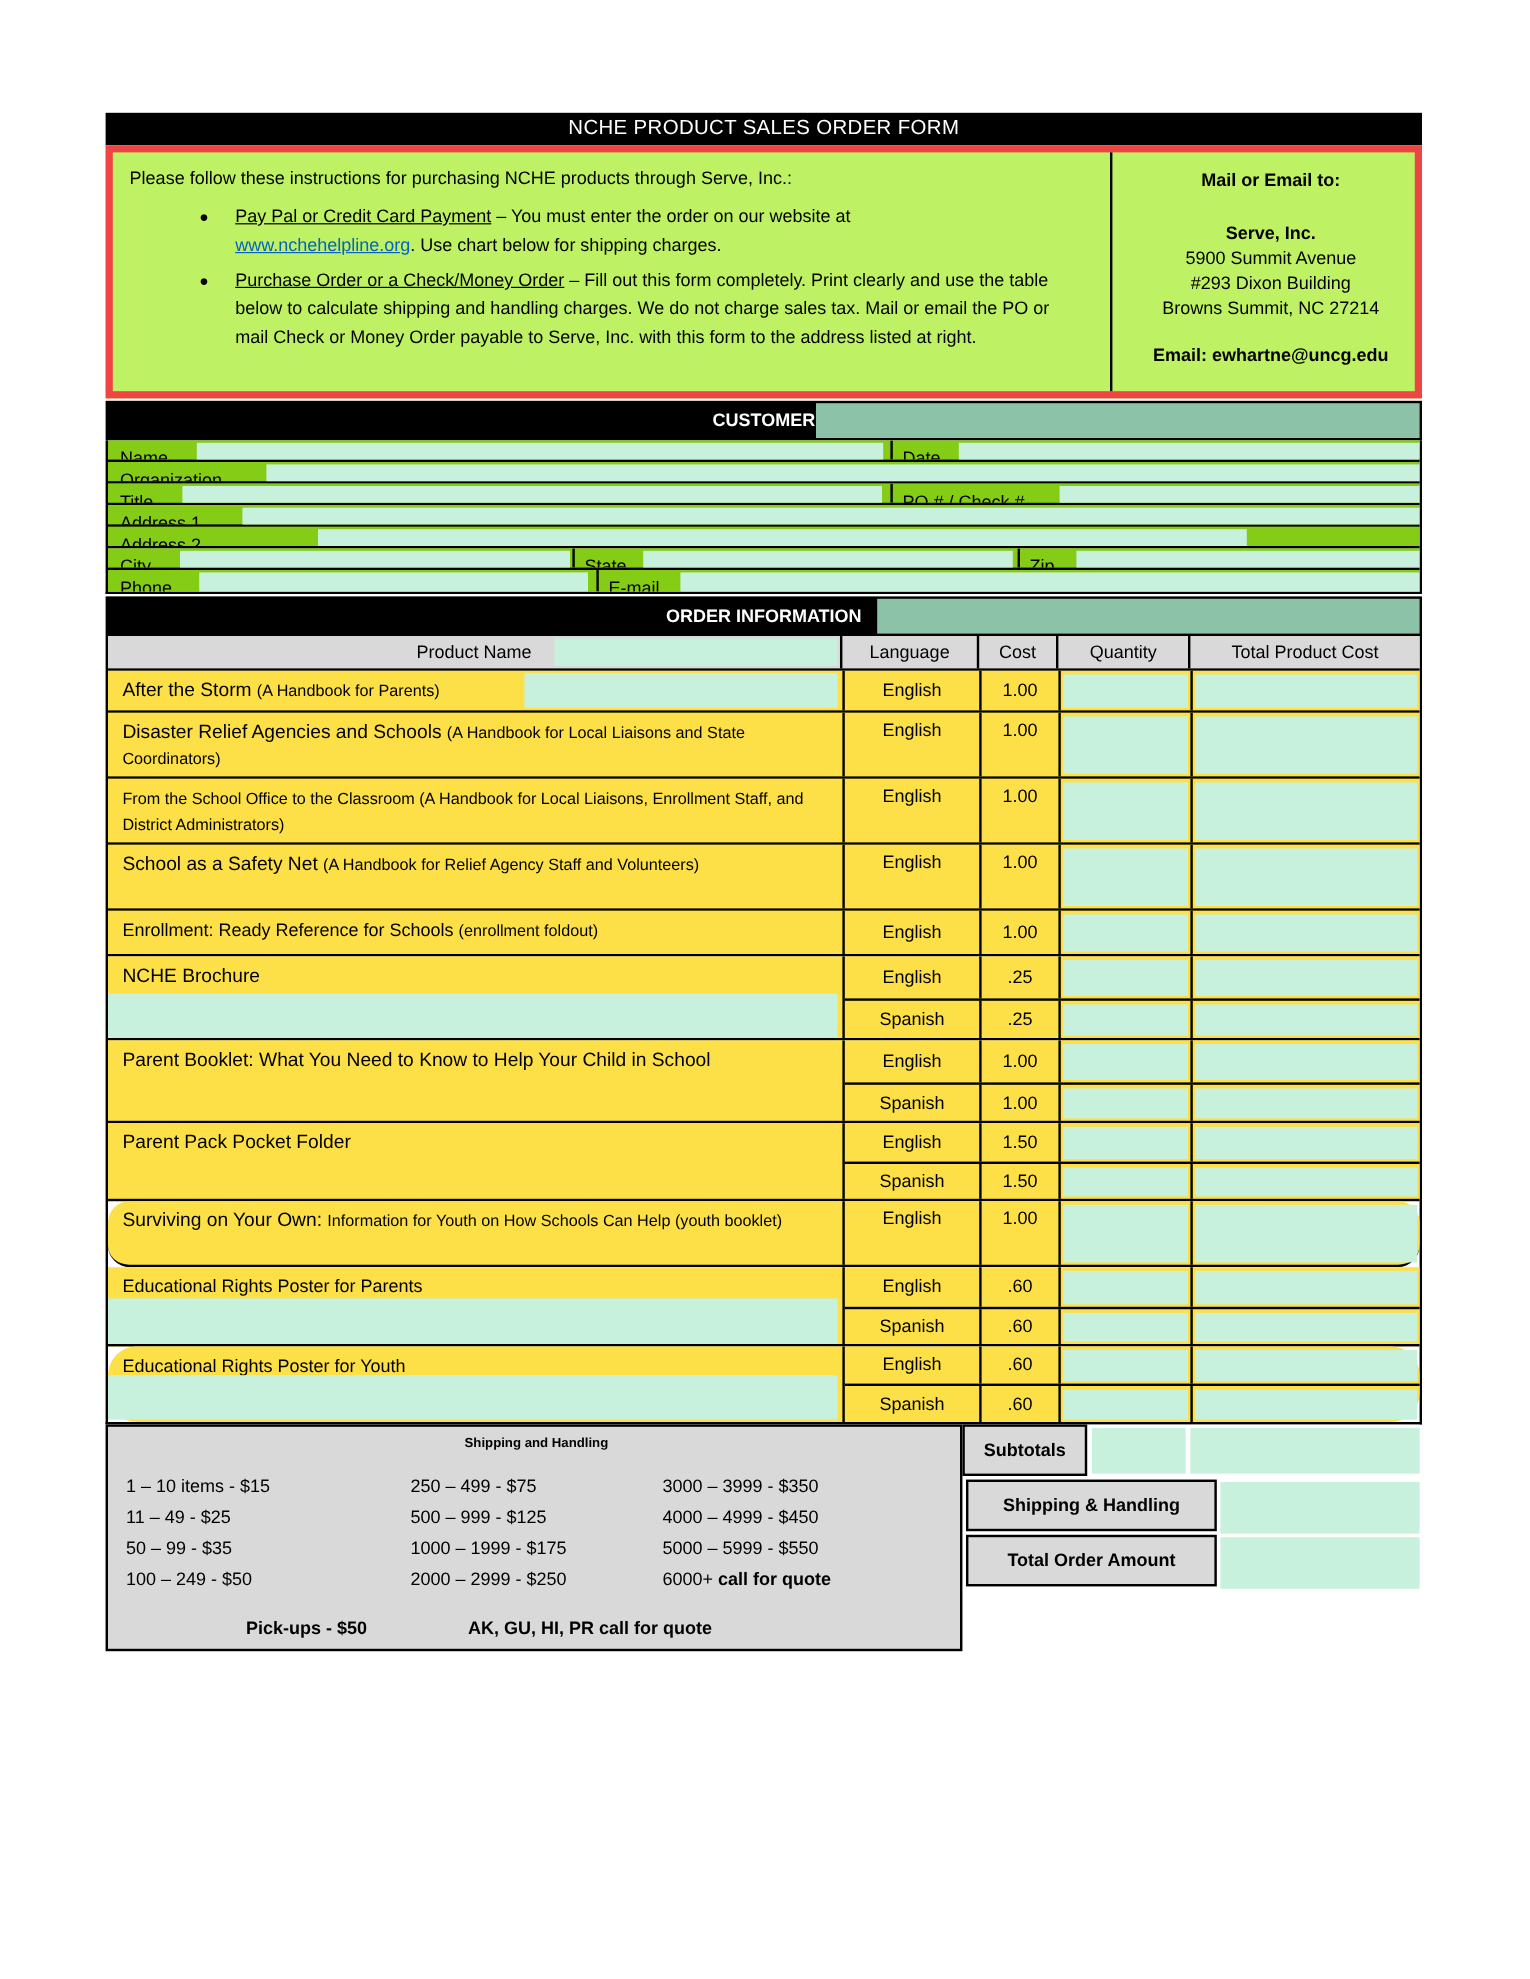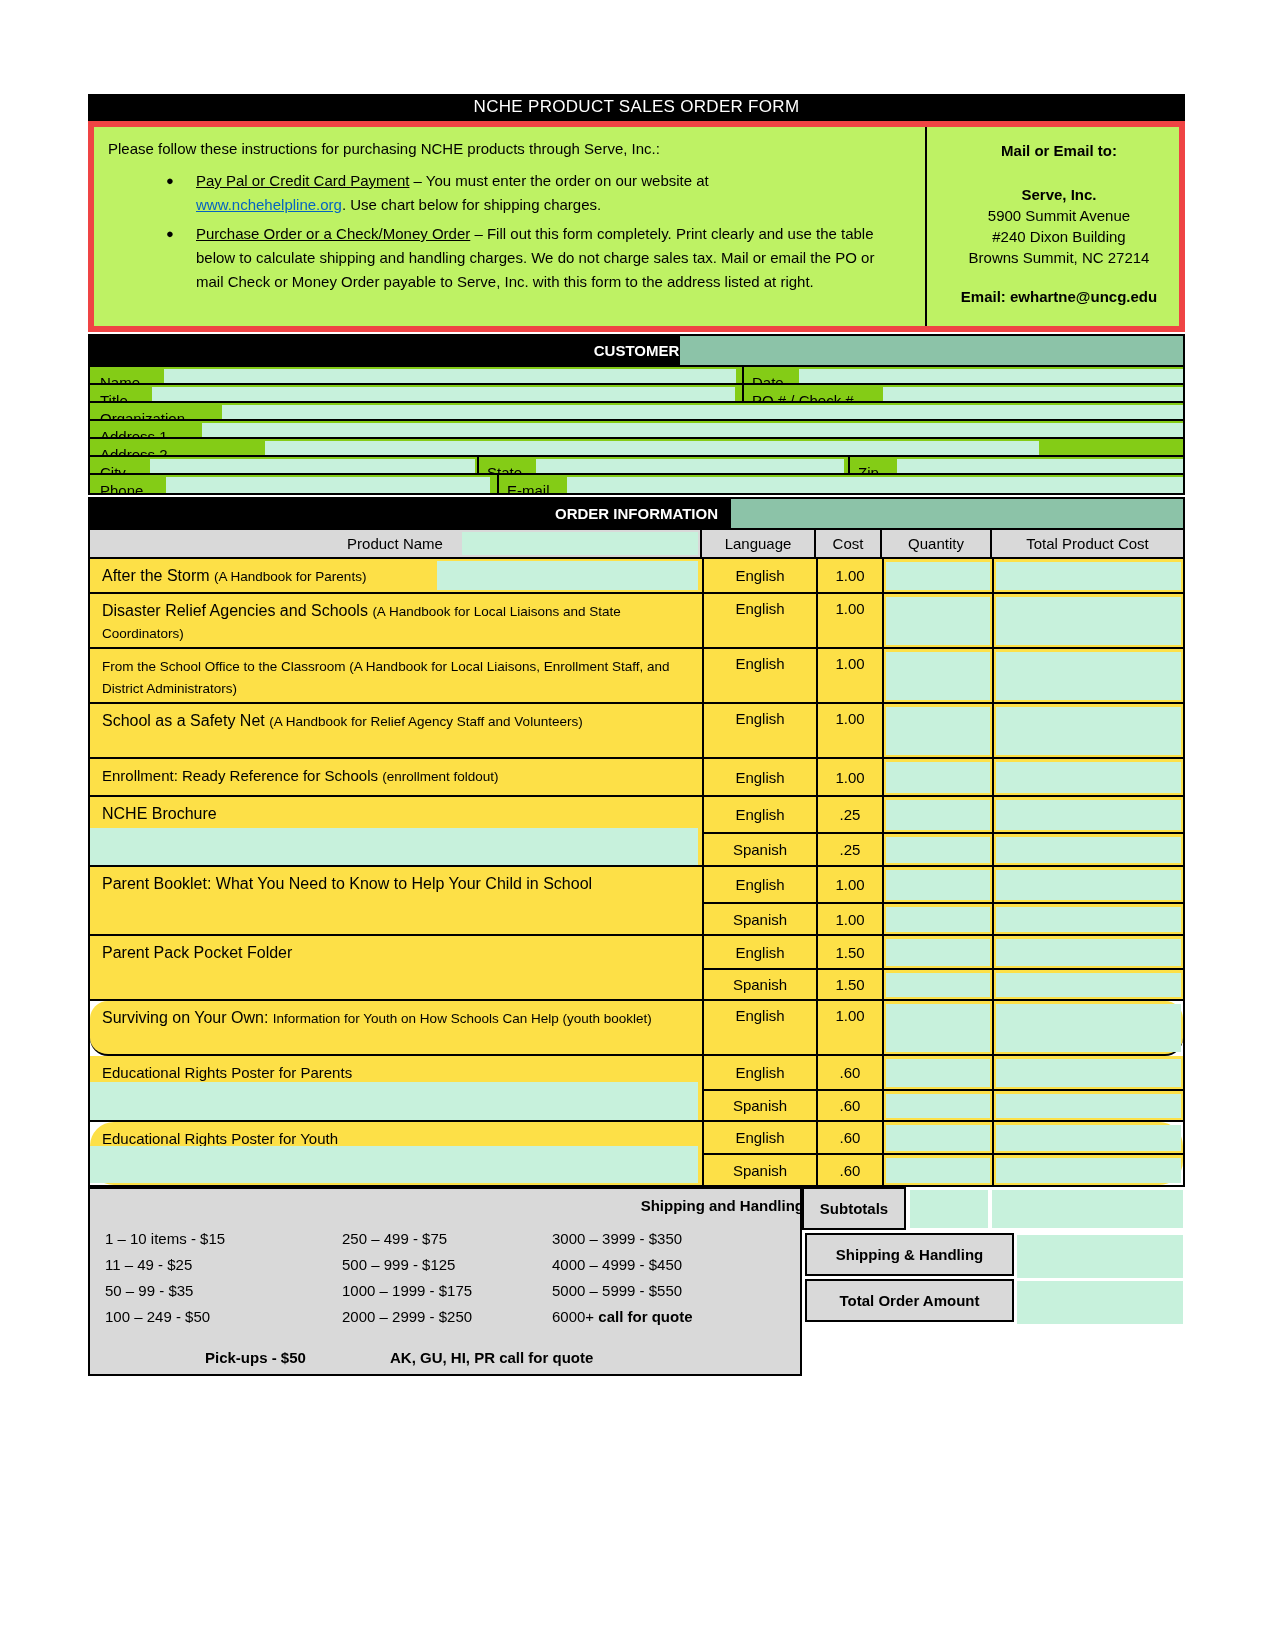--- a/index.html
+++ b/index.html
@@ -89,21 +89,21 @@
   .c-total { flex:1 1 auto; border-left:2px solid #000; min-width:0; }
   .cell.top-align { align-items:flex-start; padding-top:6px; }
   .cellfield { position:absolute; left:2px; right:2px; top:3px; bottom:2px; }
 
   
   #bottom { position:relative; height:190px; }
   #ship-box {
     position:absolute; left:0; top:0; width:714px; height:189px;
     background:#d9d9d9; border:2px solid #000;
   }
-  #ship-heading { position:absolute; left:0; top:8px; width:714px; text-align:right; font-weight:bold; font-size:15px; }
+  #ship-heading { position:absolute; left:0; top:8px; width:714px; text-align:center; font-weight:bold; font-size:11px; }
   .tier-col { position:absolute; top:37px; font-size:15px; }
   .tier-col div { line-height:26px; white-space:nowrap; }
   #tier-col-0 { left:15px; }
   #tier-col-1 { left:252px; }
   #tier-col-2 { left:462px; }
   #pickups-line { position:absolute; top:160px; left:0; width:714px; font-size:15px; font-weight:bold; }
   #pickups-label { position:absolute; left:115px; white-space:nowrap; }
   #remote-label { position:absolute; left:300px; white-space:nowrap; }
 
   .tot-label {
@@ -134,50 +134,50 @@
       </div>
       <div class="bullet">
         <span class="dot">●</span><span class="btext"><span class="u">Purchase Order or a Check/Money Order</span><span> – Fill out this form completely. Print clearly and use the table below to calculate shipping and handling charges. We do not charge sales tax. Mail or email the PO or mail Check or Money Order payable to Serve, Inc. with this form to the address listed at right.</span></span>
       </div>
     </div>
     <div class="instr-right">
       <div class="b">Mail or Email to:</div>
       <div class="gap-lg"></div>
       <div class="b">Serve, Inc.</div>
       <div>5900 Summit Avenue</div>
-      <div>#240 Dixon Building</div>
+      <div>#293 Dixon Building</div>
       <div>Browns Summit, NC 27214</div>
       <div class="gap-sm"></div>
       <div class="b">Email: ewhartne@uncg.edu</div>
     </div>
   </div>
 
   <div class="section-bar">
     <div class="bar-label">CUSTOMER</div>
     <div class="sage-block" id="customer-sage"></div>
   </div>
 
   <div id="customer-rows">
     <div class="crow">
       <span class="clabel" style="left:10px">Name</span>
       <div class="field cfield" style="left:74px;width:572px"></div>
       <div class="vline" style="left:652px"></div>
       <span class="clabel" style="left:662px">Date</span>
       <div class="field cfield" style="left:709px;width:384px"></div>
     </div>
     <div class="crow">
+      <span class="clabel" style="left:10px">Organization</span>
+      <div class="field cfield" style="left:132px;width:961px"></div>
+    </div>
+    <div class="crow">
       <span class="clabel" style="left:10px">Title</span>
       <div class="field cfield" style="left:62px;width:583px"></div>
       <div class="vline" style="left:652px"></div>
       <span class="clabel" style="left:662px">PO # / Check #</span>
       <div class="field cfield" style="left:793px;width:300px"></div>
-    </div>
-    <div class="crow">
-      <span class="clabel" style="left:10px">Organization</span>
-      <div class="field cfield" style="left:132px;width:961px"></div>
     </div>
     <div class="crow">
       <span class="clabel" style="left:10px">Address 1</span>
       <div class="field cfield" style="left:112px;width:981px"></div>
     </div>
     <div class="crow">
       <span class="clabel" style="left:10px">Address 2</span>
       <div class="field cfield" style="left:175px;width:774px"></div>
     </div>
     <div class="crow">

